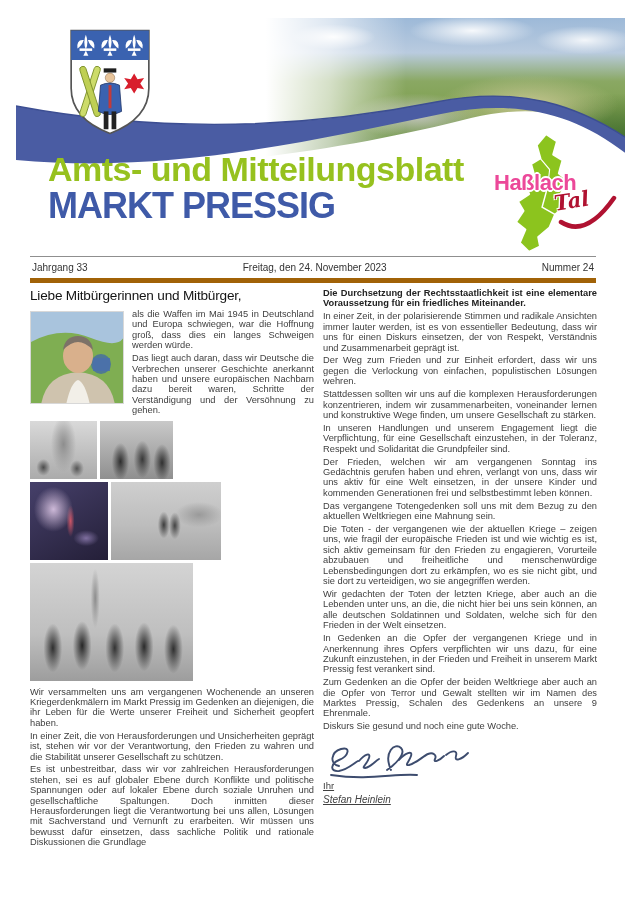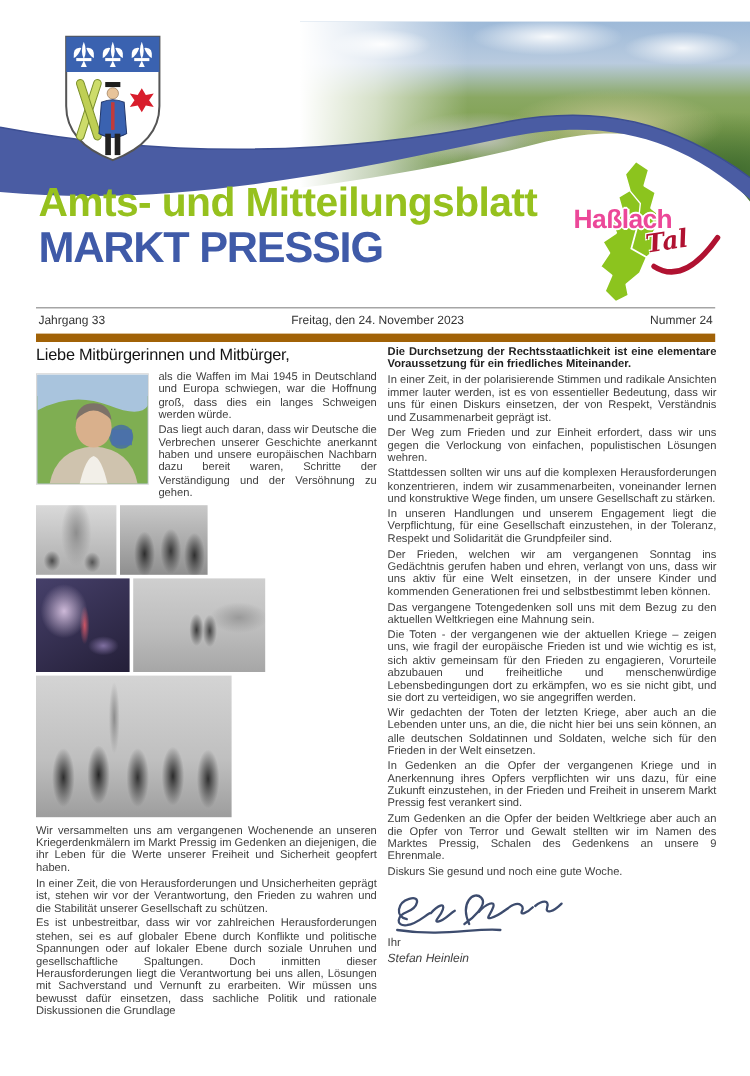--- a/index.html
+++ b/index.html
@@ -2,21 +2,21 @@
 <html lang="de"><head>
 <meta charset="utf-8">
 <style>
   html,body{margin:0;padding:0;background:#e9e9e9;}
   .page{
     position:relative;width:625px;height:897px;margin:0 auto;
     background:#ffffff;overflow:hidden;
     font-family:"Liberation Sans",sans-serif;color:#404040;
   }
   
-  .masthead{position:relative;width:519px;height:255px;}
+  .masthead{position:relative;width:519px;height:255px;margin-left:16px;}
   .aerial-photo{
     position:absolute;left:250px;top:18px;width:375px;height:158px;
     background:
       radial-gradient(ellipse 60px 18px at 18% 12%, rgba(255,255,255,.95), rgba(255,255,255,0) 70%),
       radial-gradient(ellipse 90px 22px at 55% 8%, rgba(255,255,255,.9), rgba(255,255,255,0) 70%),
       radial-gradient(ellipse 70px 20px at 85% 14%, rgba(255,255,255,.85), rgba(255,255,255,0) 70%),
       radial-gradient(ellipse 120px 40px at 70% 55%, rgba(214,206,160,.8), rgba(214,206,160,0) 75%),
       radial-gradient(ellipse 90px 30px at 40% 62%, rgba(201,201,201,.9), rgba(201,201,201,0) 75%),
       radial-gradient(ellipse 140px 60px at 95% 80%, #3f6b2e, rgba(63,107,46,0) 85%),
       radial-gradient(ellipse 110px 45px at 15% 85%, #587e36, rgba(88,126,54,0) 80%),
@@ -39,21 +39,21 @@
   }
   .logo-word2{
     position:absolute;left:68px;top:58px;font-family:"DejaVu Serif",serif;font-style:italic;font-weight:bold;
     font-size:21px;transform:rotate(-9deg);
     text-shadow:-1px -1px 0 #fff,1px 1px 0 #fff,1px -1px 0 #fff,-1px 1px 0 #fff;
   }
   .logo-swoosh{position:absolute;left:72px;top:62px;width:60px;height:42px;}
   
   .issue-bar{
     position:absolute;left:30px;top:256px;width:566px;
-    border-top:1px solid #8f8f8f;border-bottom:7px solid #a16207;
+    border-top:1px solid #8f8f8f;border-bottom:5px solid #a16207;
     display:flex;justify-content:space-between;align-items:center;
     padding:5px 2px;font-size:10px;color:#333;box-sizing:border-box;
   }
   
   .columns{
     position:absolute;left:30px;top:288px;width:567px;
     display:grid;grid-template-columns:284px 1fr;column-gap:9px;
   }
   .article-heading{font-size:13.6px;font-weight:normal;color:#141414;margin:0 0 6px 0;letter-spacing:-.2px;}
   .body-text p{margin:0 0 2.5px 0;font-size:9.3px;line-height:1.12;text-align:justify;}
@@ -105,21 +105,21 @@
     radial-gradient(13px 34px at 70% 71%, #2b2b2b, rgba(0,0,0,0) 72%),
     radial-gradient(13px 34px at 88% 73%, #303030, rgba(0,0,0,0) 72%),
     radial-gradient(6px 40px at 40% 30%, #8d8d8d, rgba(0,0,0,0) 75%),
     linear-gradient(#d4d4d4 0%,#bfbfbf 60%,#9d9d9d 100%);}
   .ph8{flex:1 1 auto;height:118px;background:
     radial-gradient(16px 42px at 48% 45%, #5a5248, rgba(0,0,0,0) 72%),
     radial-gradient(12px 30px at 30% 68%, #2c2c2c, rgba(0,0,0,0) 75%),
     radial-gradient(12px 30px at 66% 66%, #3a332c, rgba(0,0,0,0) 75%),
     linear-gradient(#a9a49c 0%,#8b8680 55%,#6f6a64 100%);}
   
-  .signature-block{margin-top:8px;}
+  .signature-block{margin-top:8px;text-decoration:underline;}
   .signature-svg{display:block;margin:0 0 0 2px;}
   .valediction{font-size:9.5px;margin-top:-4px;}
   .signed-name{font-size:10px;font-style:italic;margin-top:3px;}
 </style>
 </head>
 <body>
 
 <div class="page">
 
   <header class="masthead">

